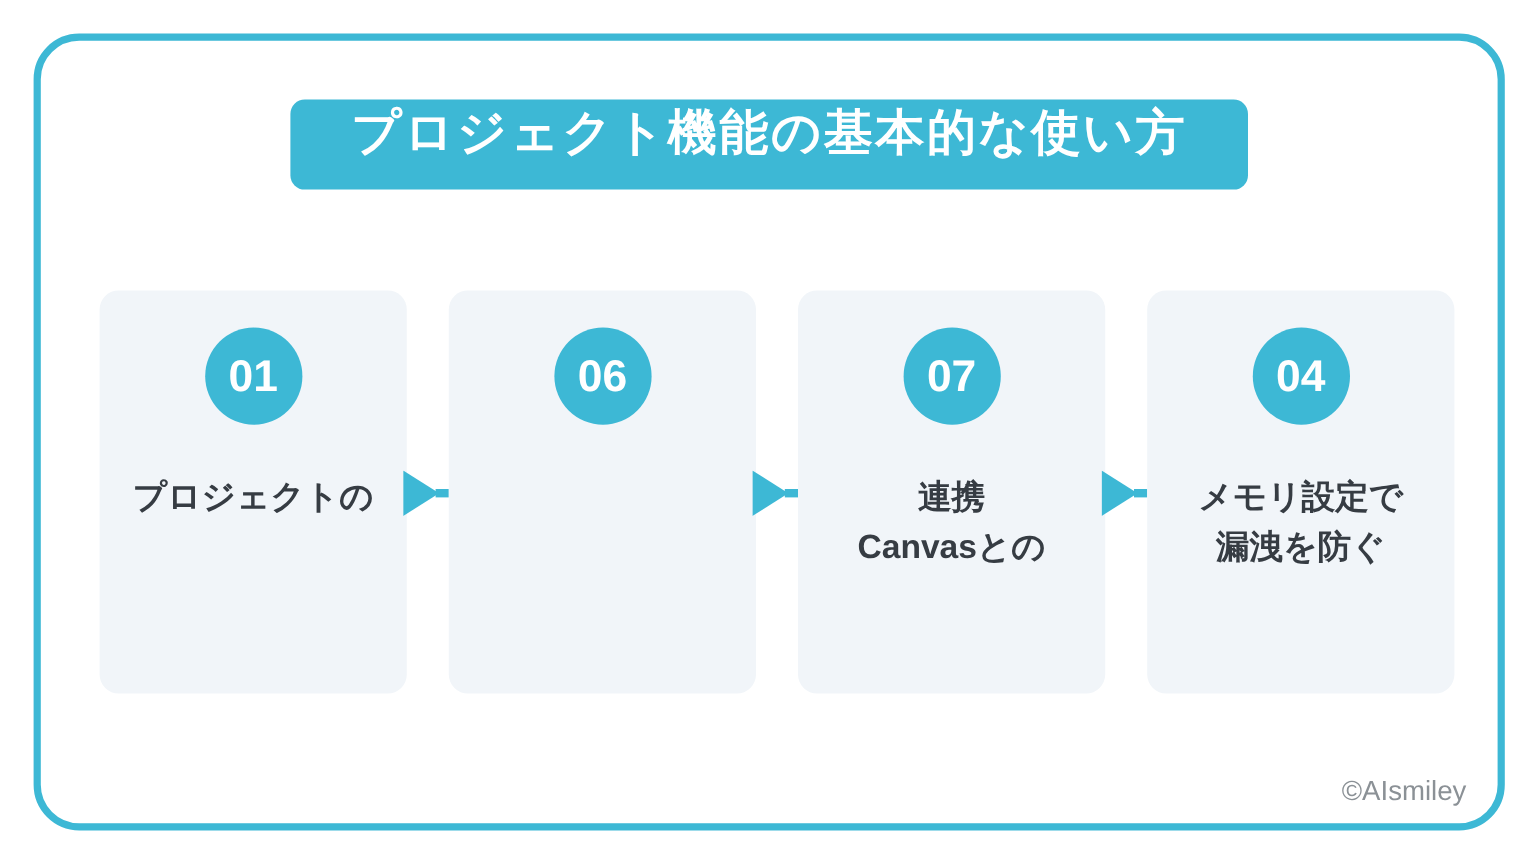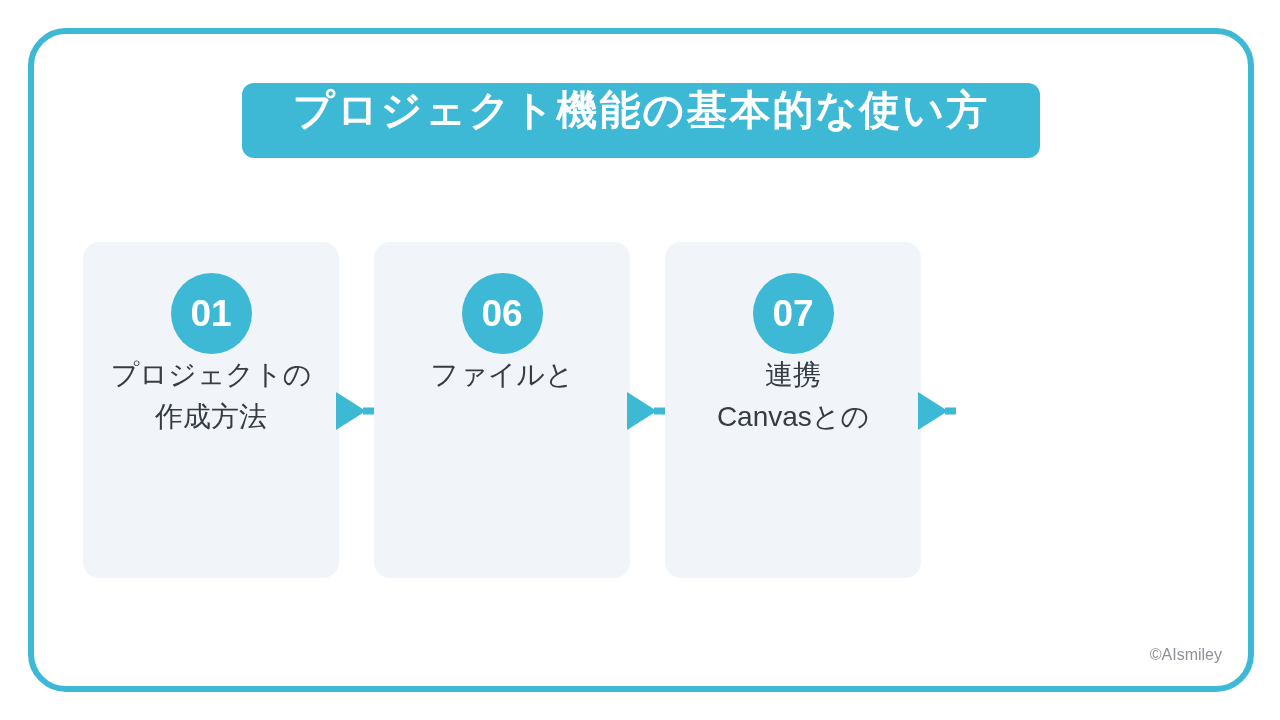--- a/index.html
+++ b/index.html
@@ -36,34 +36,34 @@
     width:256px;height:336px;background:var(--card-bg);border-radius:16px;
     display:flex;flex-direction:column;align-items:center;
     padding-top:31px;
   }
   .num-circle{
     width:81px;height:81px;border-radius:50%;background:var(--accent);
     display:flex;align-items:center;justify-content:center;
     color:#ffffff;font-size:37px;font-weight:800;
   }
   .card-label{
-    text-align:center;color:var(--text);
-    font-size:28px;font-weight:400;line-height:42px;
+    margin-top:39px;text-align:center;color:var(--text);
+    font-size:28px;font-weight:700;line-height:42px;
   }
 
   .arrow{
     position:absolute;top:392px;width:38px;height:38px;color:var(--accent);
   }
   .arrow-1{left:336px;}
   .arrow-2{left:627px;}
   .arrow-3{left:918px;}
 
   .watermark{
     position:absolute;top:646px;right:58px;
-    color:var(--watermark);font-size:16px;font-weight:400;
+    color:var(--watermark);font-size:23px;font-weight:400;
   }
 </style>
 </head>
 <body>
 
 <div class="stage">
 
   <div class="frame"></div>
 
   <div class="title-bar">
@@ -71,43 +71,50 @@
   </div>
 
   <div class="cards">
 
     <div class="card">
       <div class="num-circle">
         <span>01</span>
       </div>
       <div class="card-label">
         <div>プロジェクトの</div>
-        <div>作成方法</div>
       </div>
     </div>
 
     <div class="card">
       <div class="num-circle">
         <span>06</span>
       </div>
       <div class="card-label">
-        <div>ファイルと</div>
       </div>
     </div>
 
     <div class="card">
       <div class="num-circle">
         <span>07</span>
       </div>
       <div class="card-label">
         <div>連携</div>
         <div>Canvasとの</div>
       </div>
     </div>
 
+    <div class="card">
+      <div class="num-circle">
+        <span>04</span>
+      </div>
+      <div class="card-label">
+        <div>メモリ設定で</div>
+        <div>漏洩を防ぐ</div>
+      </div>
+    </div>
 
   </div>
 
   <svg class="arrow arrow-1" viewBox="0 0 38 38" aria-hidden="true">
     <polygon points="0,0 0,38 30,19" fill="currentColor"></polygon>
     <rect x="27" y="15.5" width="11" height="7" fill="currentColor"></rect>
   </svg>
   <svg class="arrow arrow-2" viewBox="0 0 38 38" aria-hidden="true">
     <polygon points="0,0 0,38 30,19" fill="currentColor"></polygon>
     <rect x="27" y="15.5" width="11" height="7" fill="currentColor"></rect>

